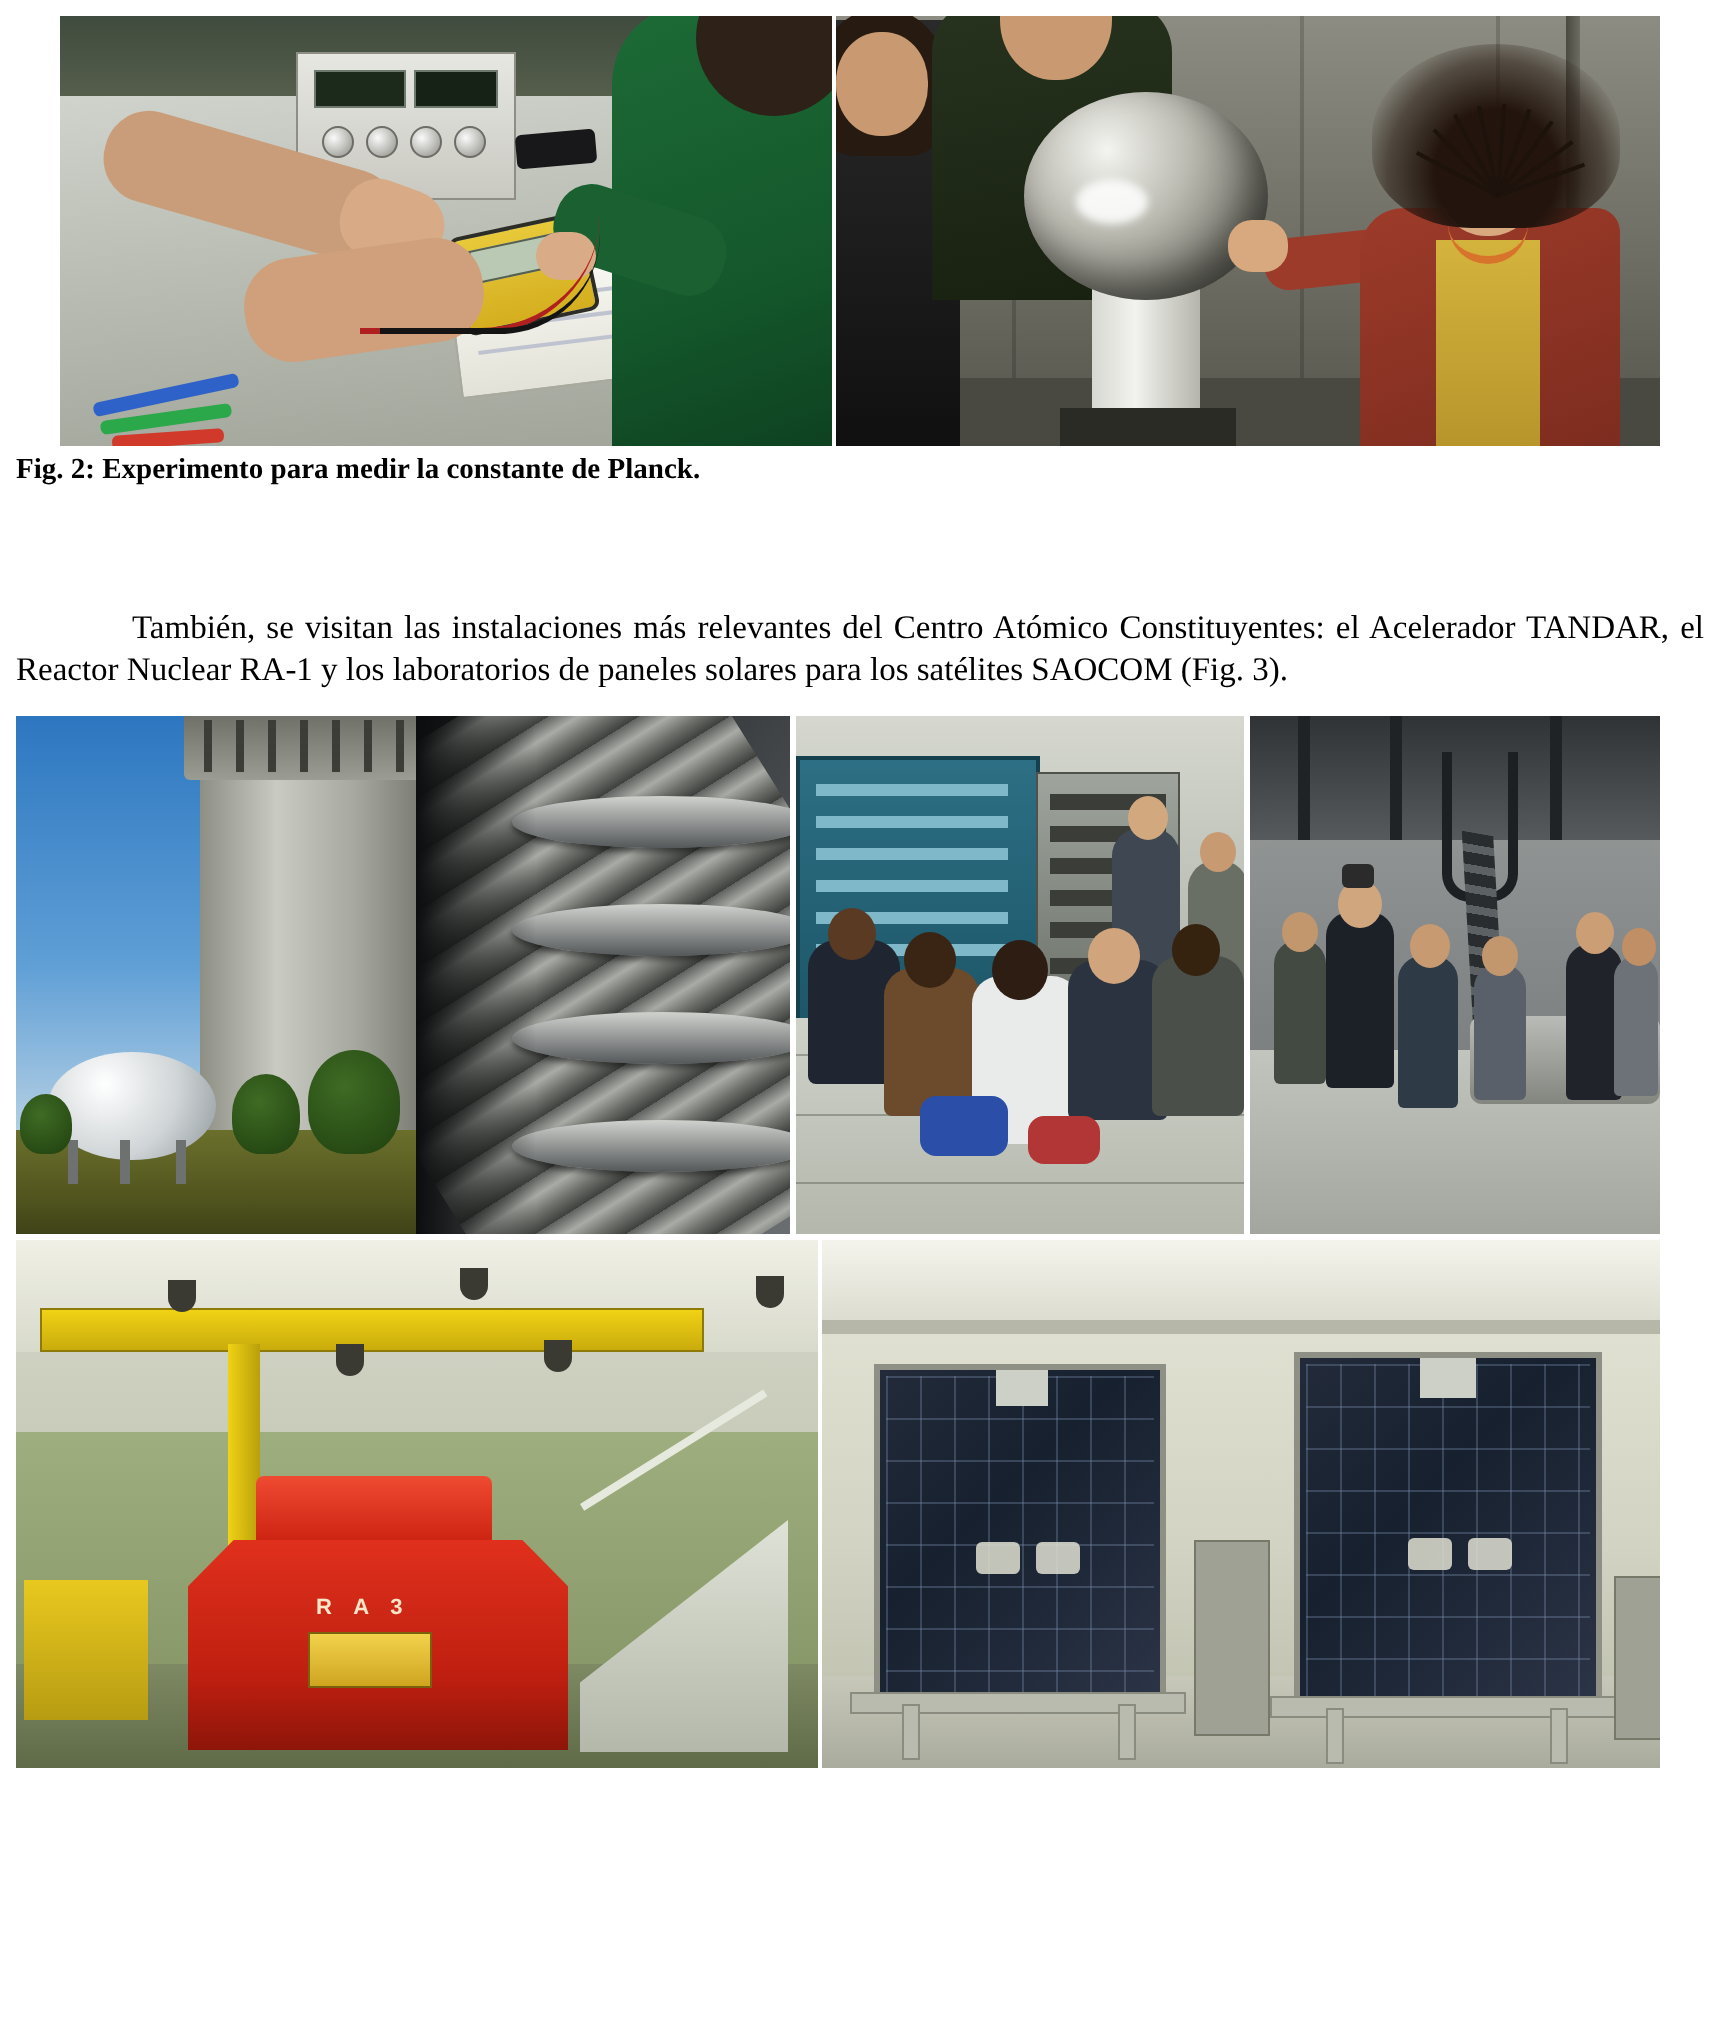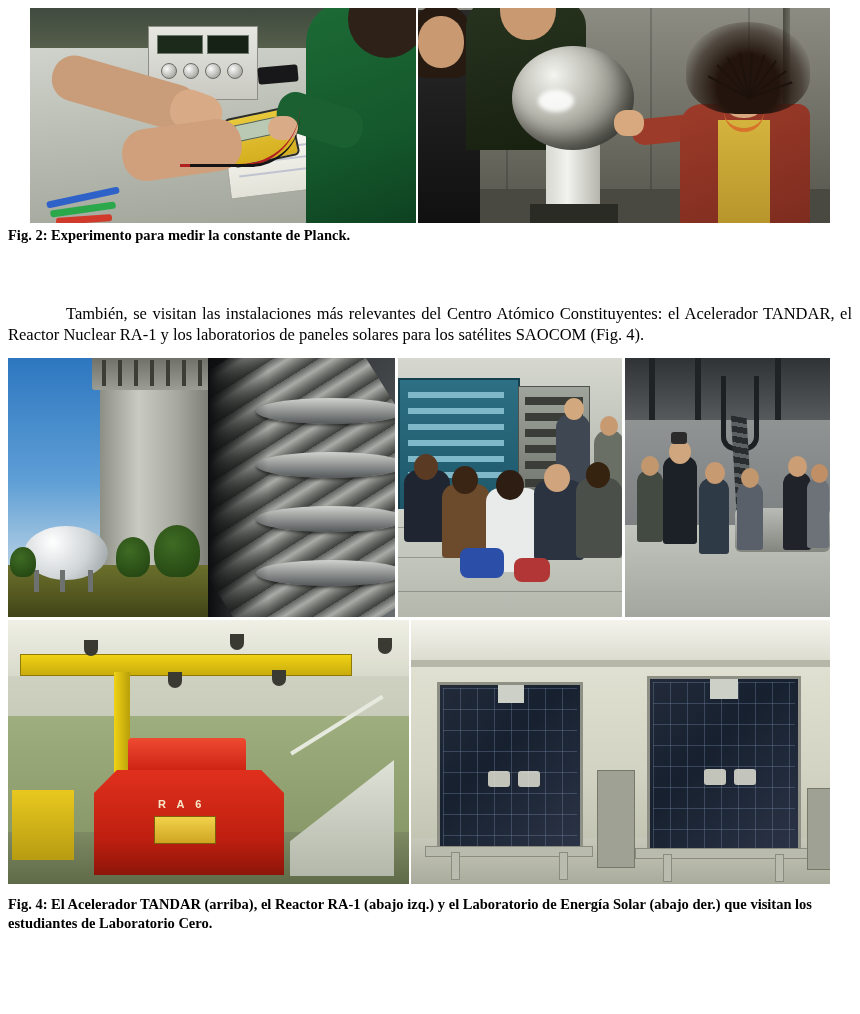--- a/index.html
+++ b/index.html
@@ -621,21 +621,21 @@
         <i style="transform:rotate(54deg)"></i>
         <i style="transform:rotate(70deg)"></i>
       </div>
     </div>
   </div>
 
   <div class="caption-row-top">
     <div class="cap-left">Fig. 2: Experimento para medir la constante de Planck.</div>
   </div>
 
-  <p class="para para-1">También, se visitan las instalaciones más relevantes del Centro Atómico Constituyentes: el Acelerador TANDAR, el Reactor Nuclear RA-1 y los laboratorios de paneles solares para los satélites SAOCOM (Fig. 4).</p>
+  <p class="para para-1">También, se visitan las instalaciones más relevantes del Centro Atómico Constituyentes: el Acelerador TANDAR, el Reactor Nuclear RA-1 y los laboratorios de paneles solares para los satélites SAOCOM (Fig. 3).</p>
 
   <div class="figs-mid">
 
     <div class="fig4-row1">
 
       <div class="photo f4a p-f4a">
         <div class="f4a-sky"></div>
         <div class="f4a-tower"></div>
         <div class="f4a-tower-top">
           <i style="left:10px"></i>
@@ -758,21 +758,21 @@
         <div class="f4d-lamp" style="left:370px;top:18px"></div>
         <div class="f4d-lamp" style="left:160px;top:52px"></div>
         <div class="f4d-lamp" style="left:264px;top:50px"></div>
         <div class="f4d-floor"></div>
         <div class="f4d-cab"></div>
         <div class="f4d-stairs"></div>
         <div class="f4d-rail"></div>
         <div class="f4d-reactor-top"></div>
         <div class="f4d-reactor"></div>
         <div class="f4d-plate"></div>
-        <div style="position:absolute;left:150px;top:178px;font-family:'Liberation Sans',sans-serif;font-size:11px;color:#f7e7c8;letter-spacing:4px;font-weight:bold">R A 6</div>
+        <div style="position:absolute;left:150px;top:178px;font-family:'Liberation Sans',sans-serif;font-size:11px;color:#f7e7c8;letter-spacing:4px;font-weight:bold">R A 3</div>
       </div>
 
       <div class="photo f4e p-f4e">
         <div class="f4e-bg"></div>
         <div class="f4e-ceil"></div>
         <div class="f4e-beam" style="top:40px"></div>
         <div class="f4e-floor"></div>
 
         <div class="f4e-panel" style="left:26px;top:62px;width:140px;height:168px">
           <div class="cells"></div>
@@ -794,19 +794,15 @@
         <div class="f4e-frame" style="left:148px;top:232px;width:7px;height:26px"></div>
         <div class="f4e-frame" style="left:252px;top:234px;width:7px;height:26px"></div>
         <div class="f4e-frame" style="left:364px;top:234px;width:7px;height:26px"></div>
 
         <div class="f4e-cart" style="left:186px;top:150px;width:36px;height:96px"></div>
         <div class="f4e-cart" style="left:396px;top:168px;width:22px;height:80px"></div>
       </div>
     </div>
   </div>
 
-  <div class="caption-fig4">
-    <span>Fig. 4: El Acelerador TANDAR (arriba), el Reactor RA-1 (abajo izq.) y el Laboratorio de Energía Solar (abajo der.)</span>
-    <span>que visitan los estudiantes de Laboratorio Cero.</span>
-  </div>
 
 
 </div>
 
 </body></html>

